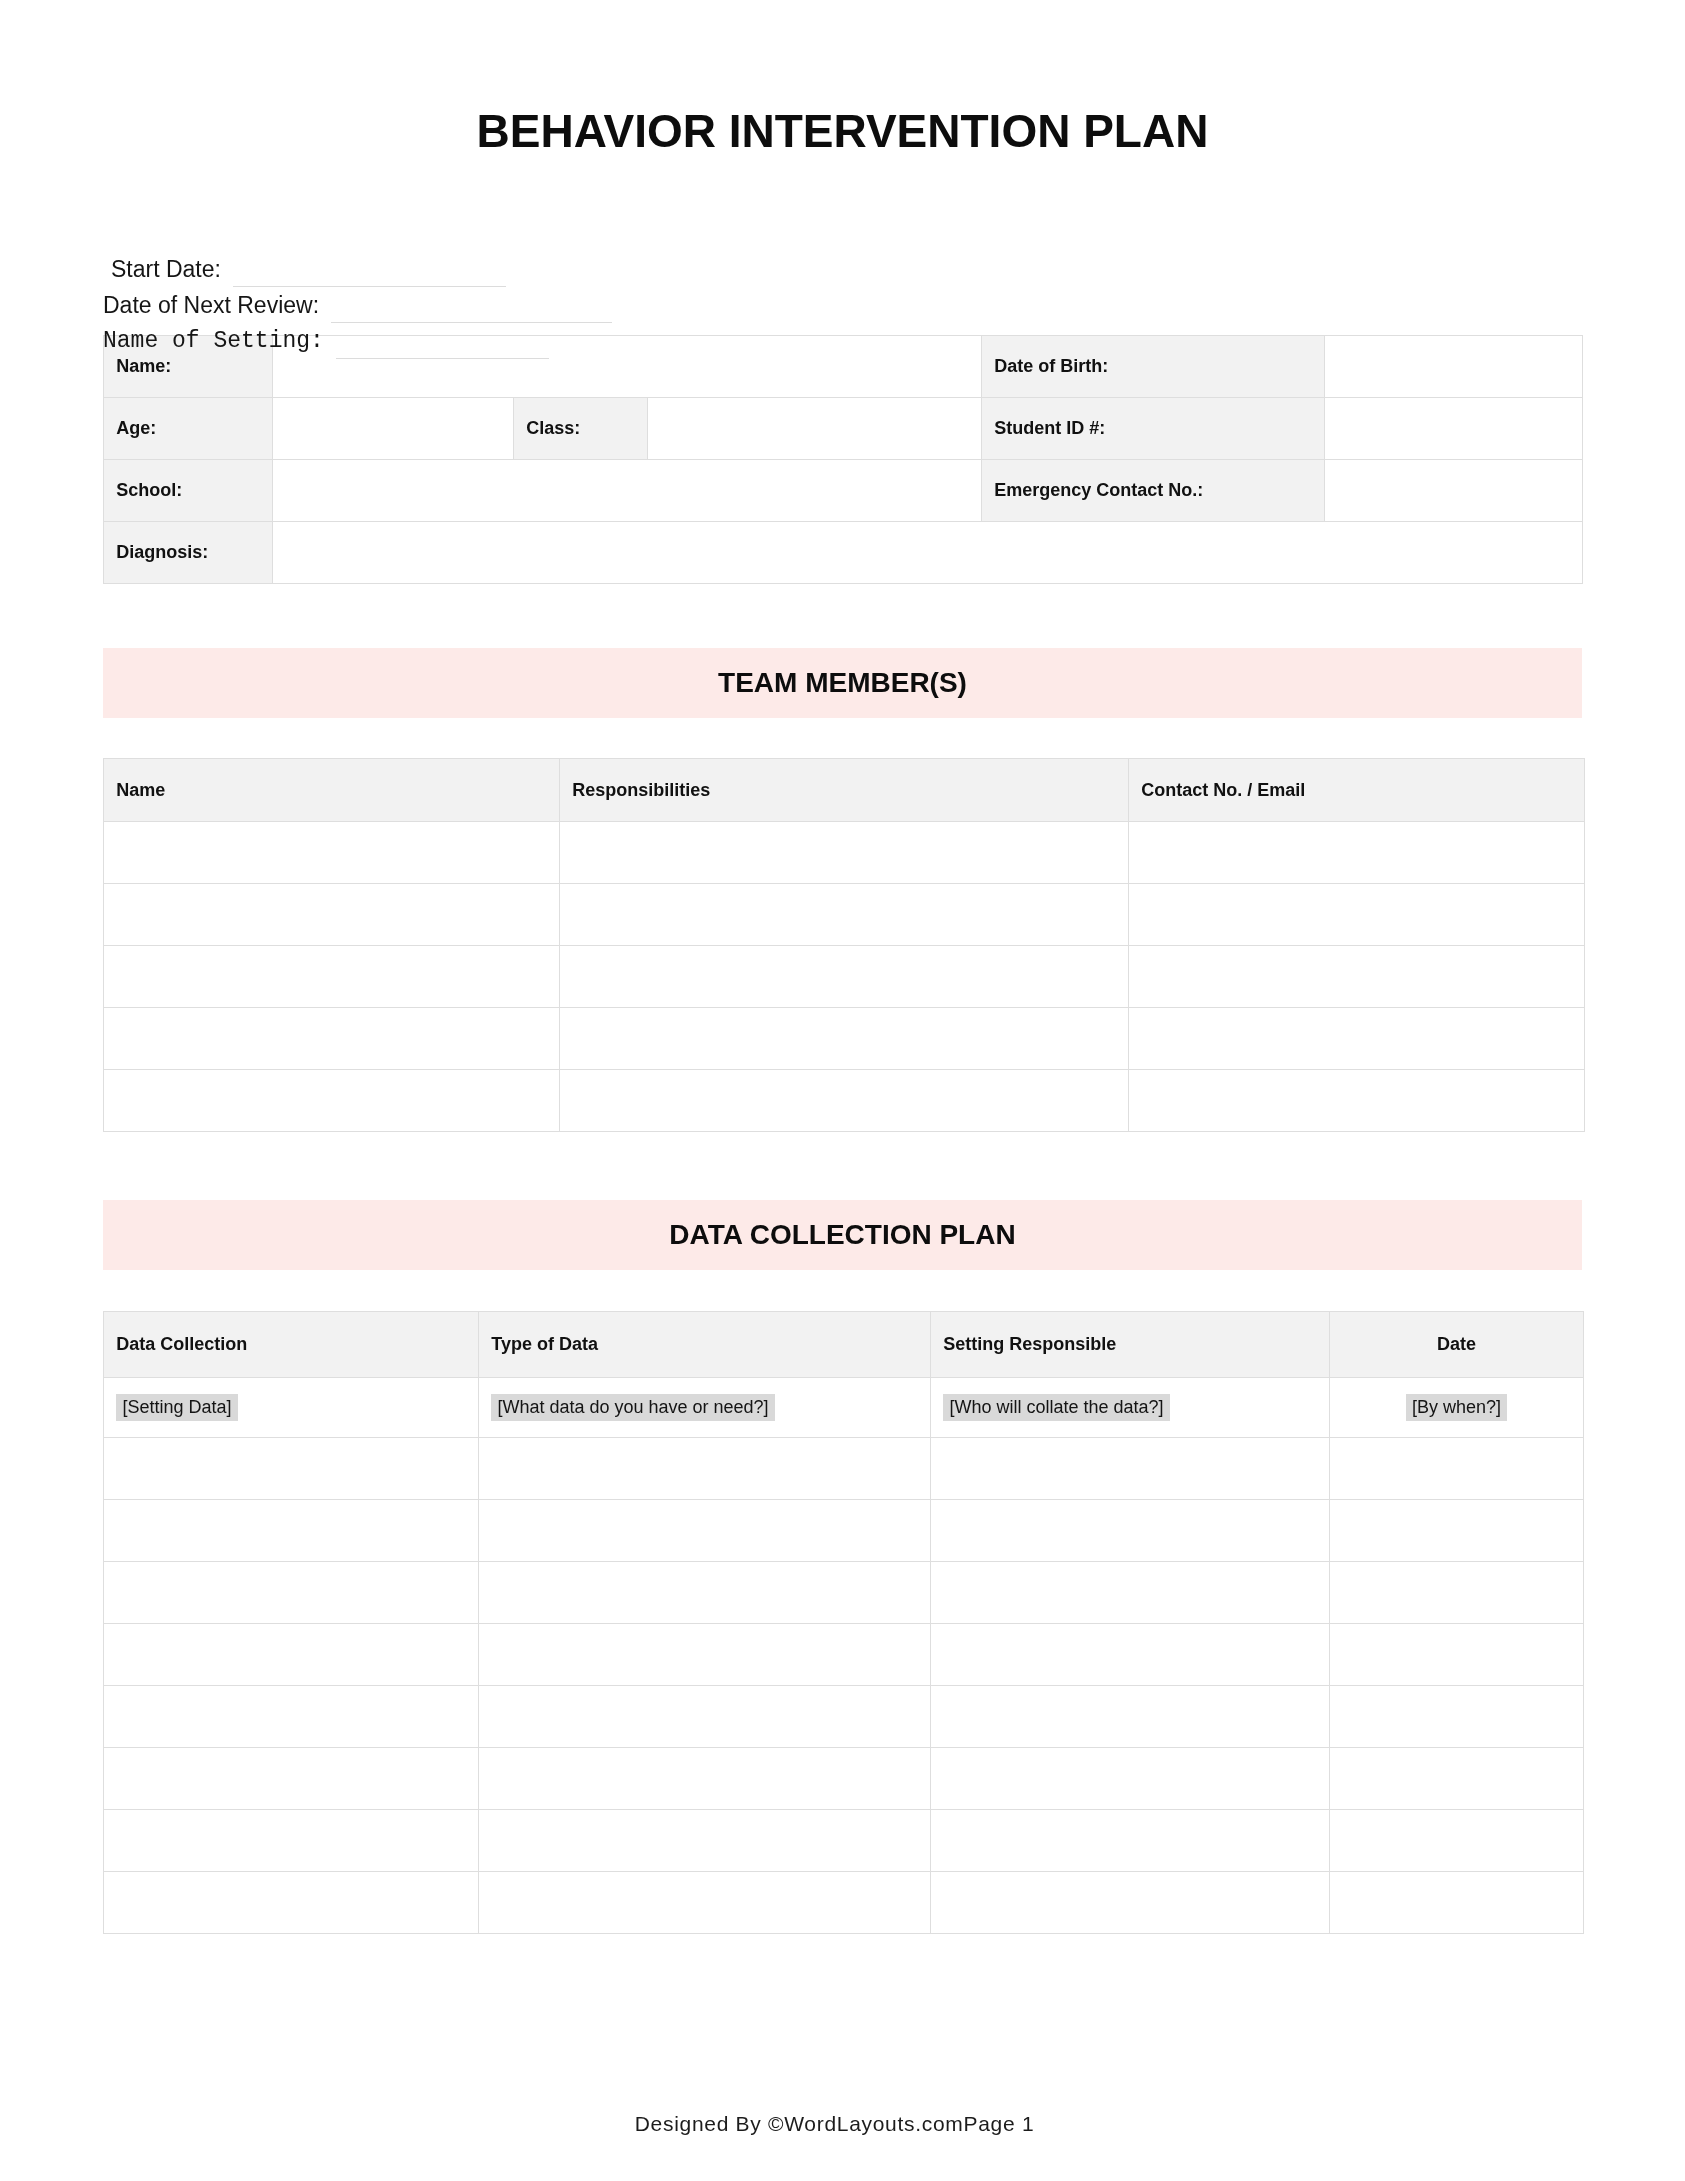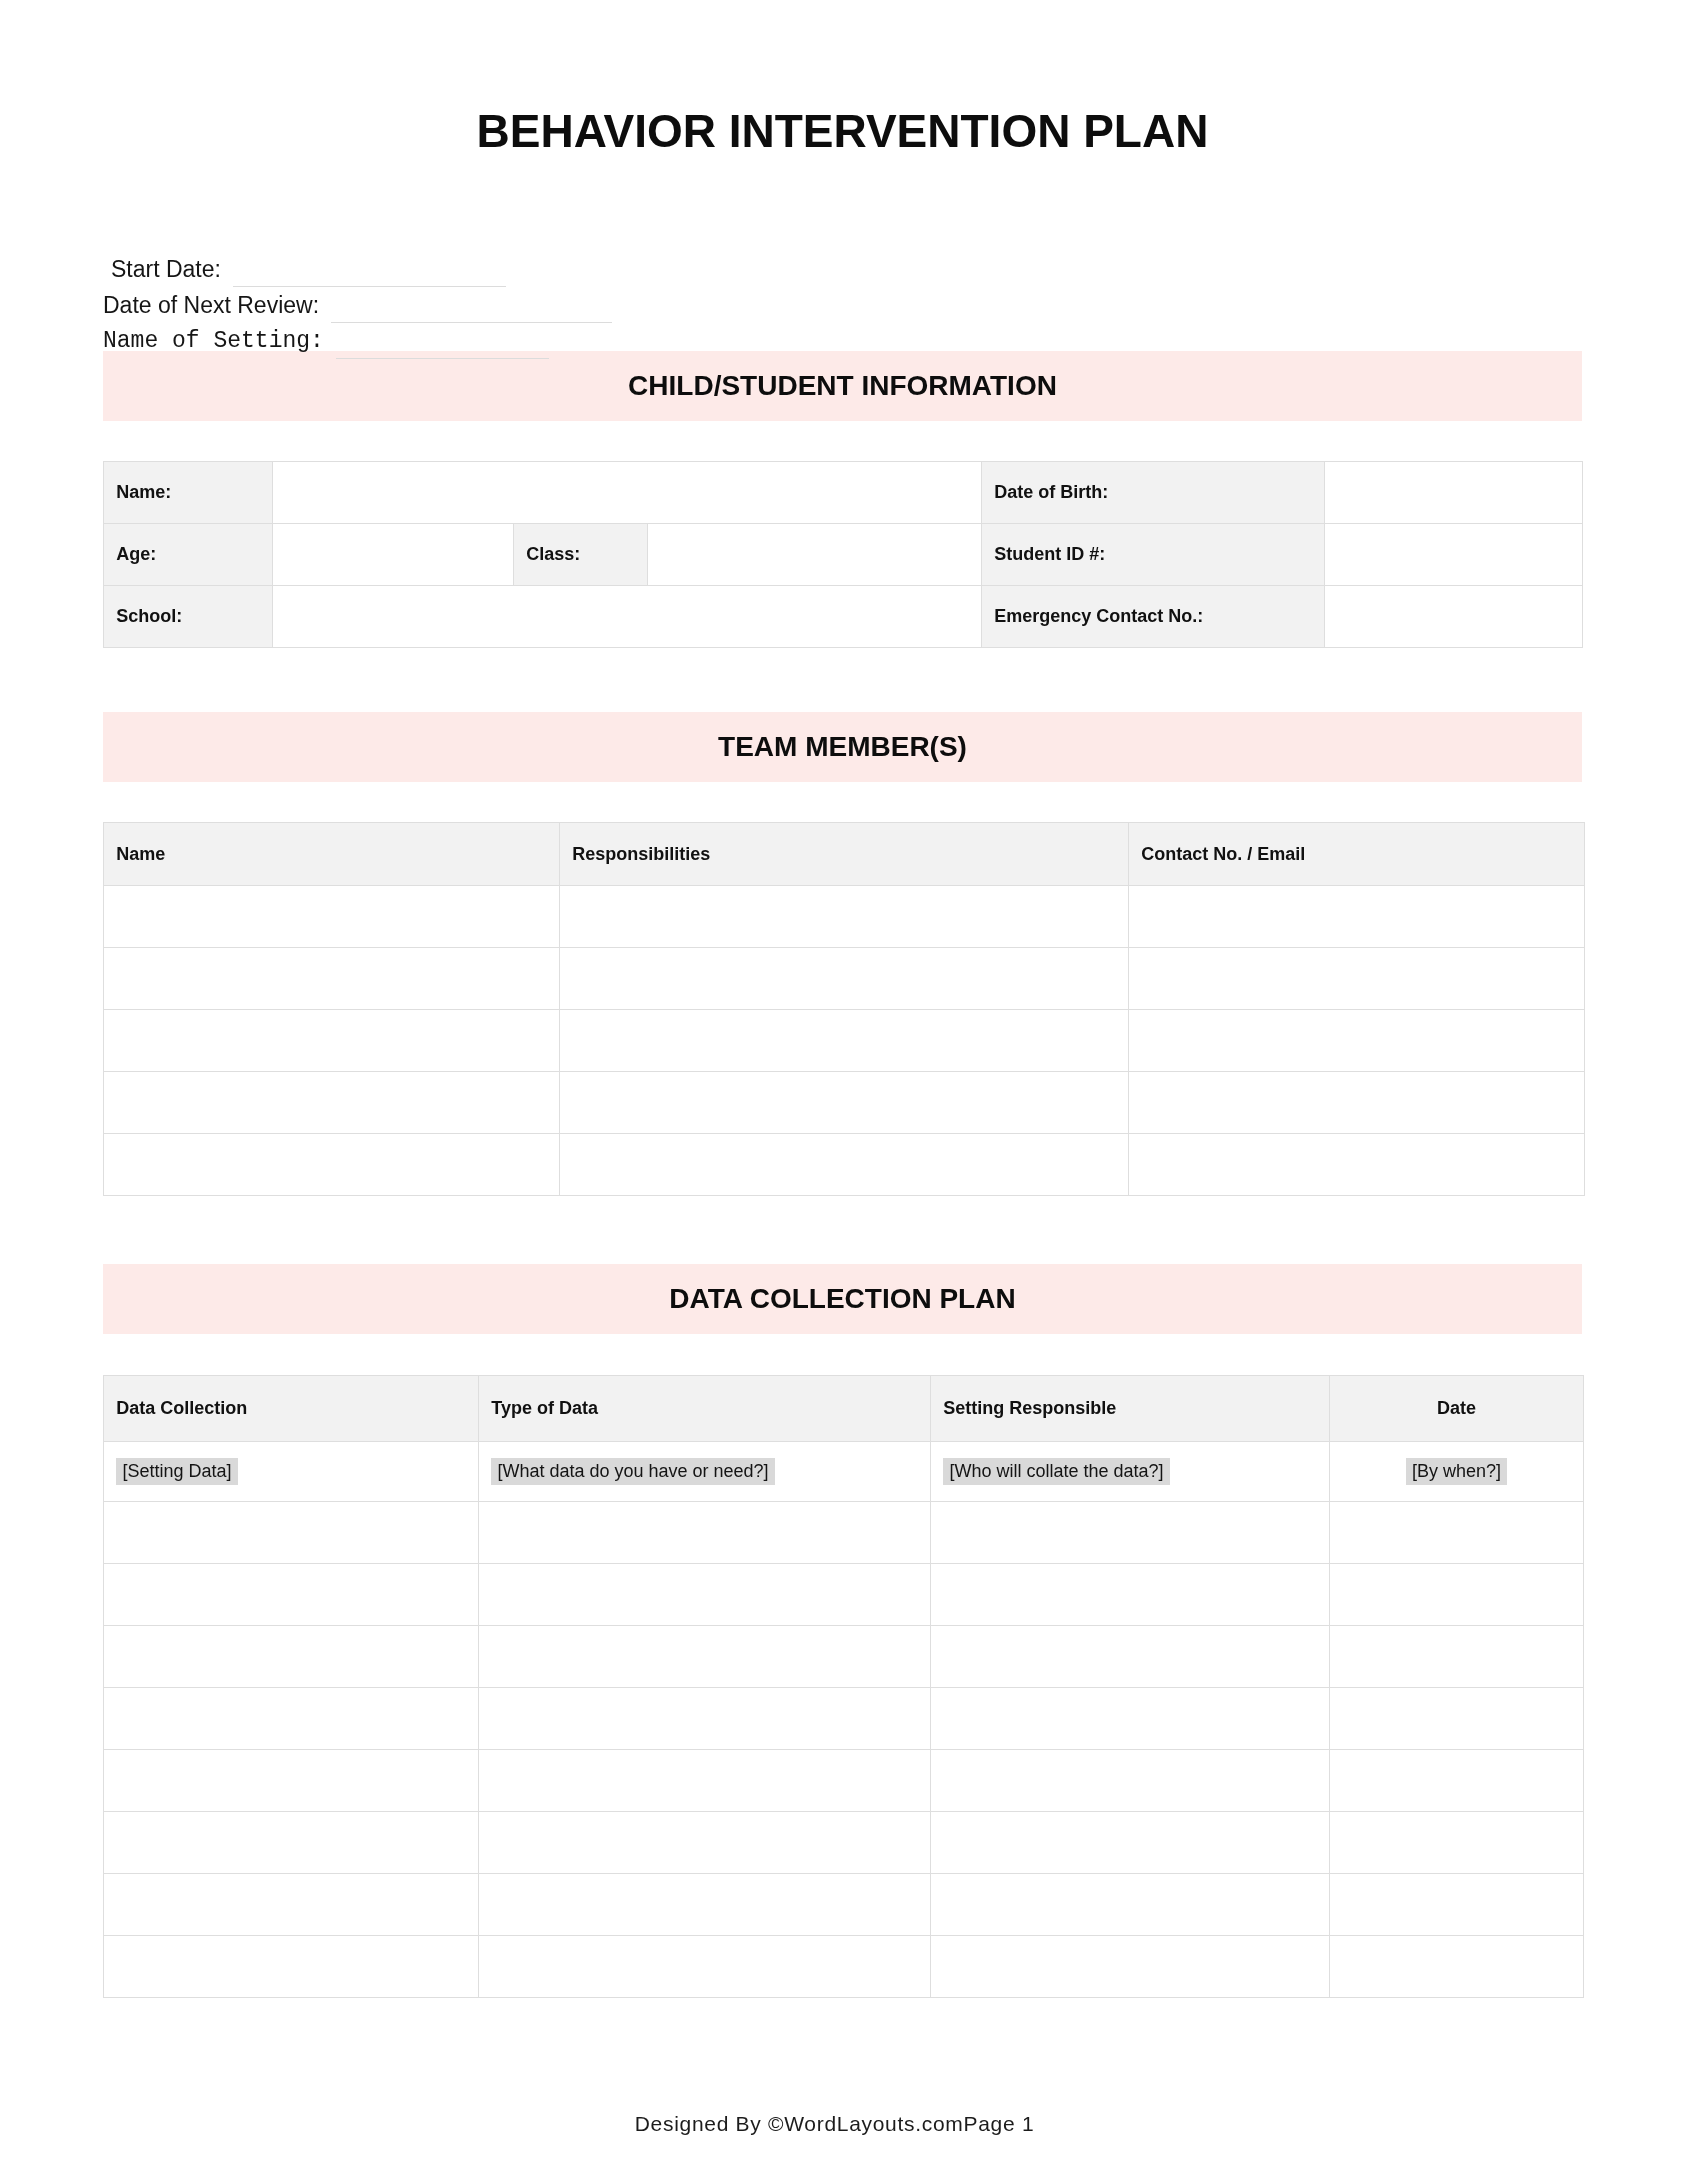--- a/index.html
+++ b/index.html
@@ -110,23 +110,20 @@
     <div class="tf-group g2">
       <span class="tf-label">Date of Next Review:</span>
       <span class="tf-line"></span>
     </div>
     <div class="tf-group g3">
       <span class="tf-label">Name of Setting:</span>
       <span class="tf-line"></span>
     </div>
   </div>
 
-  <div class="banner b1">
-    <span>CHILD/STUDENT INFORMATION</span>
-  </div>
 
   <table class="child-table">
     <colgroup>
       <col style="width:169px">
         <col style="width:241px">
         <col style="width:134px">
       <col style="width:334px">
         <col style="width:343px">
         <col style="width:258px">
     </colgroup>
@@ -143,20 +140,24 @@
       <td class="lbl">Class:</td>
       <td class="val"></td>
       <td class="lbl">Student ID #:</td>
       <td class="val"></td>
     </tr>
     <tr>
       <td class="lbl">School:</td>
       <td class="val" colspan="3"></td>
       <td class="lbl">Emergency Contact No.:</td>
       <td class="val"></td>
+    </tr>
+    <tr>
+      <td class="lbl">Diagnosis:</td>
+      <td class="val" colspan="5"></td>
     </tr>
   </tbody>
     </table>
 
   <div class="banner b2">
     <span>TEAM MEMBER(S)</span>
   </div>
 
   <table class="team-table">
     <colgroup>

